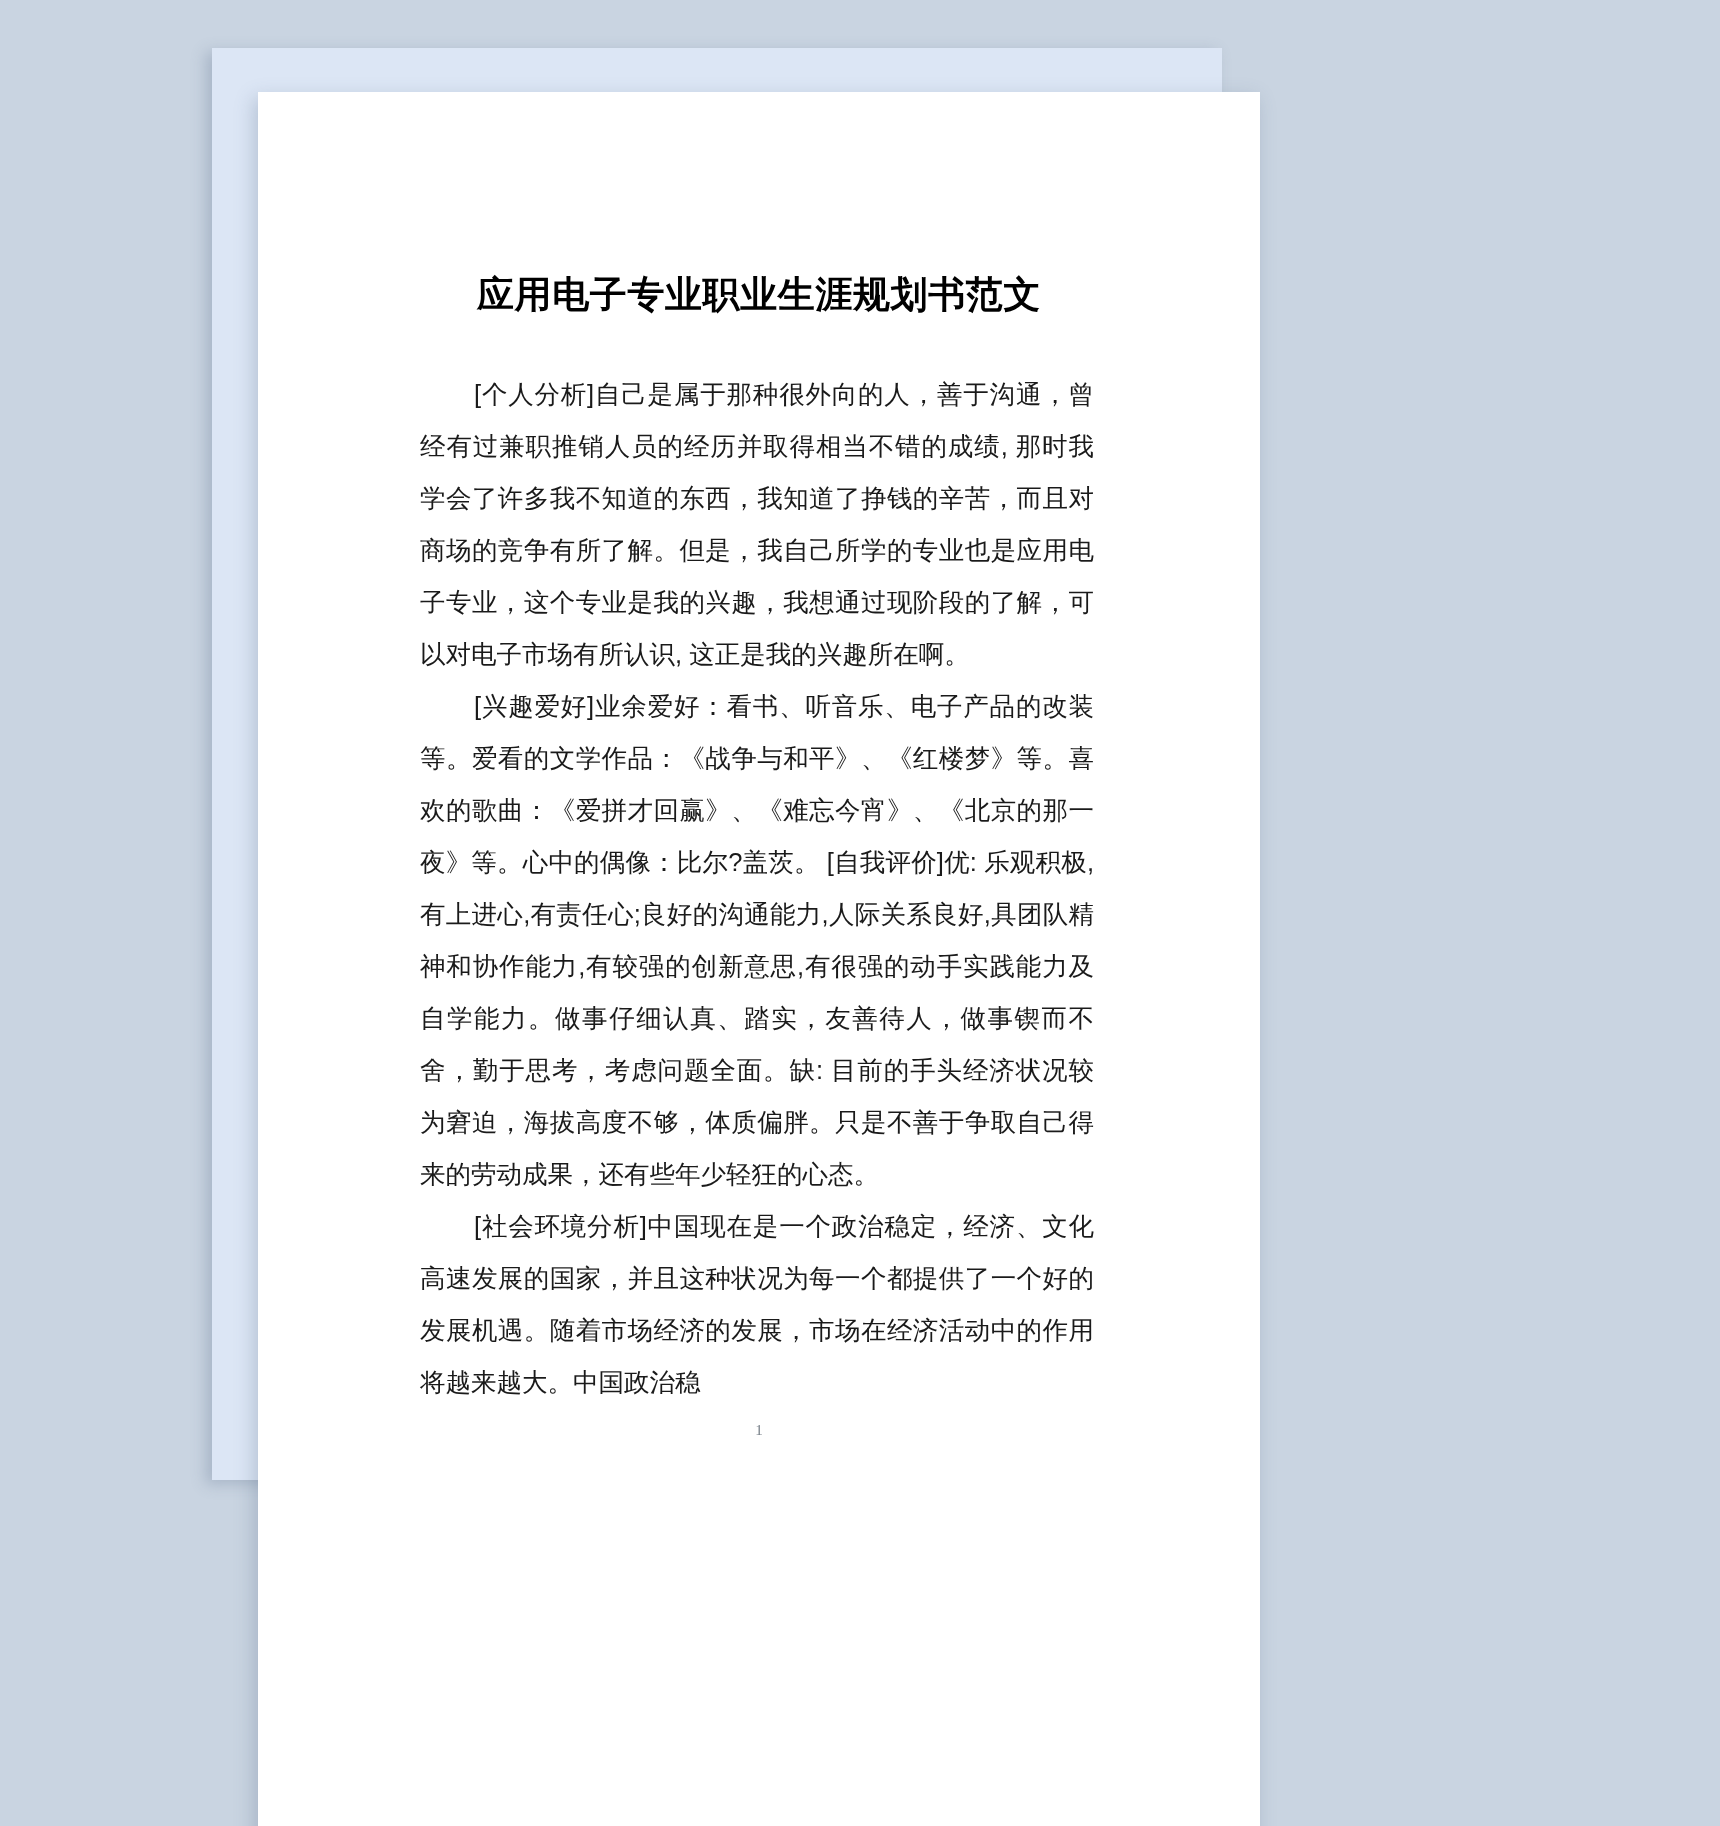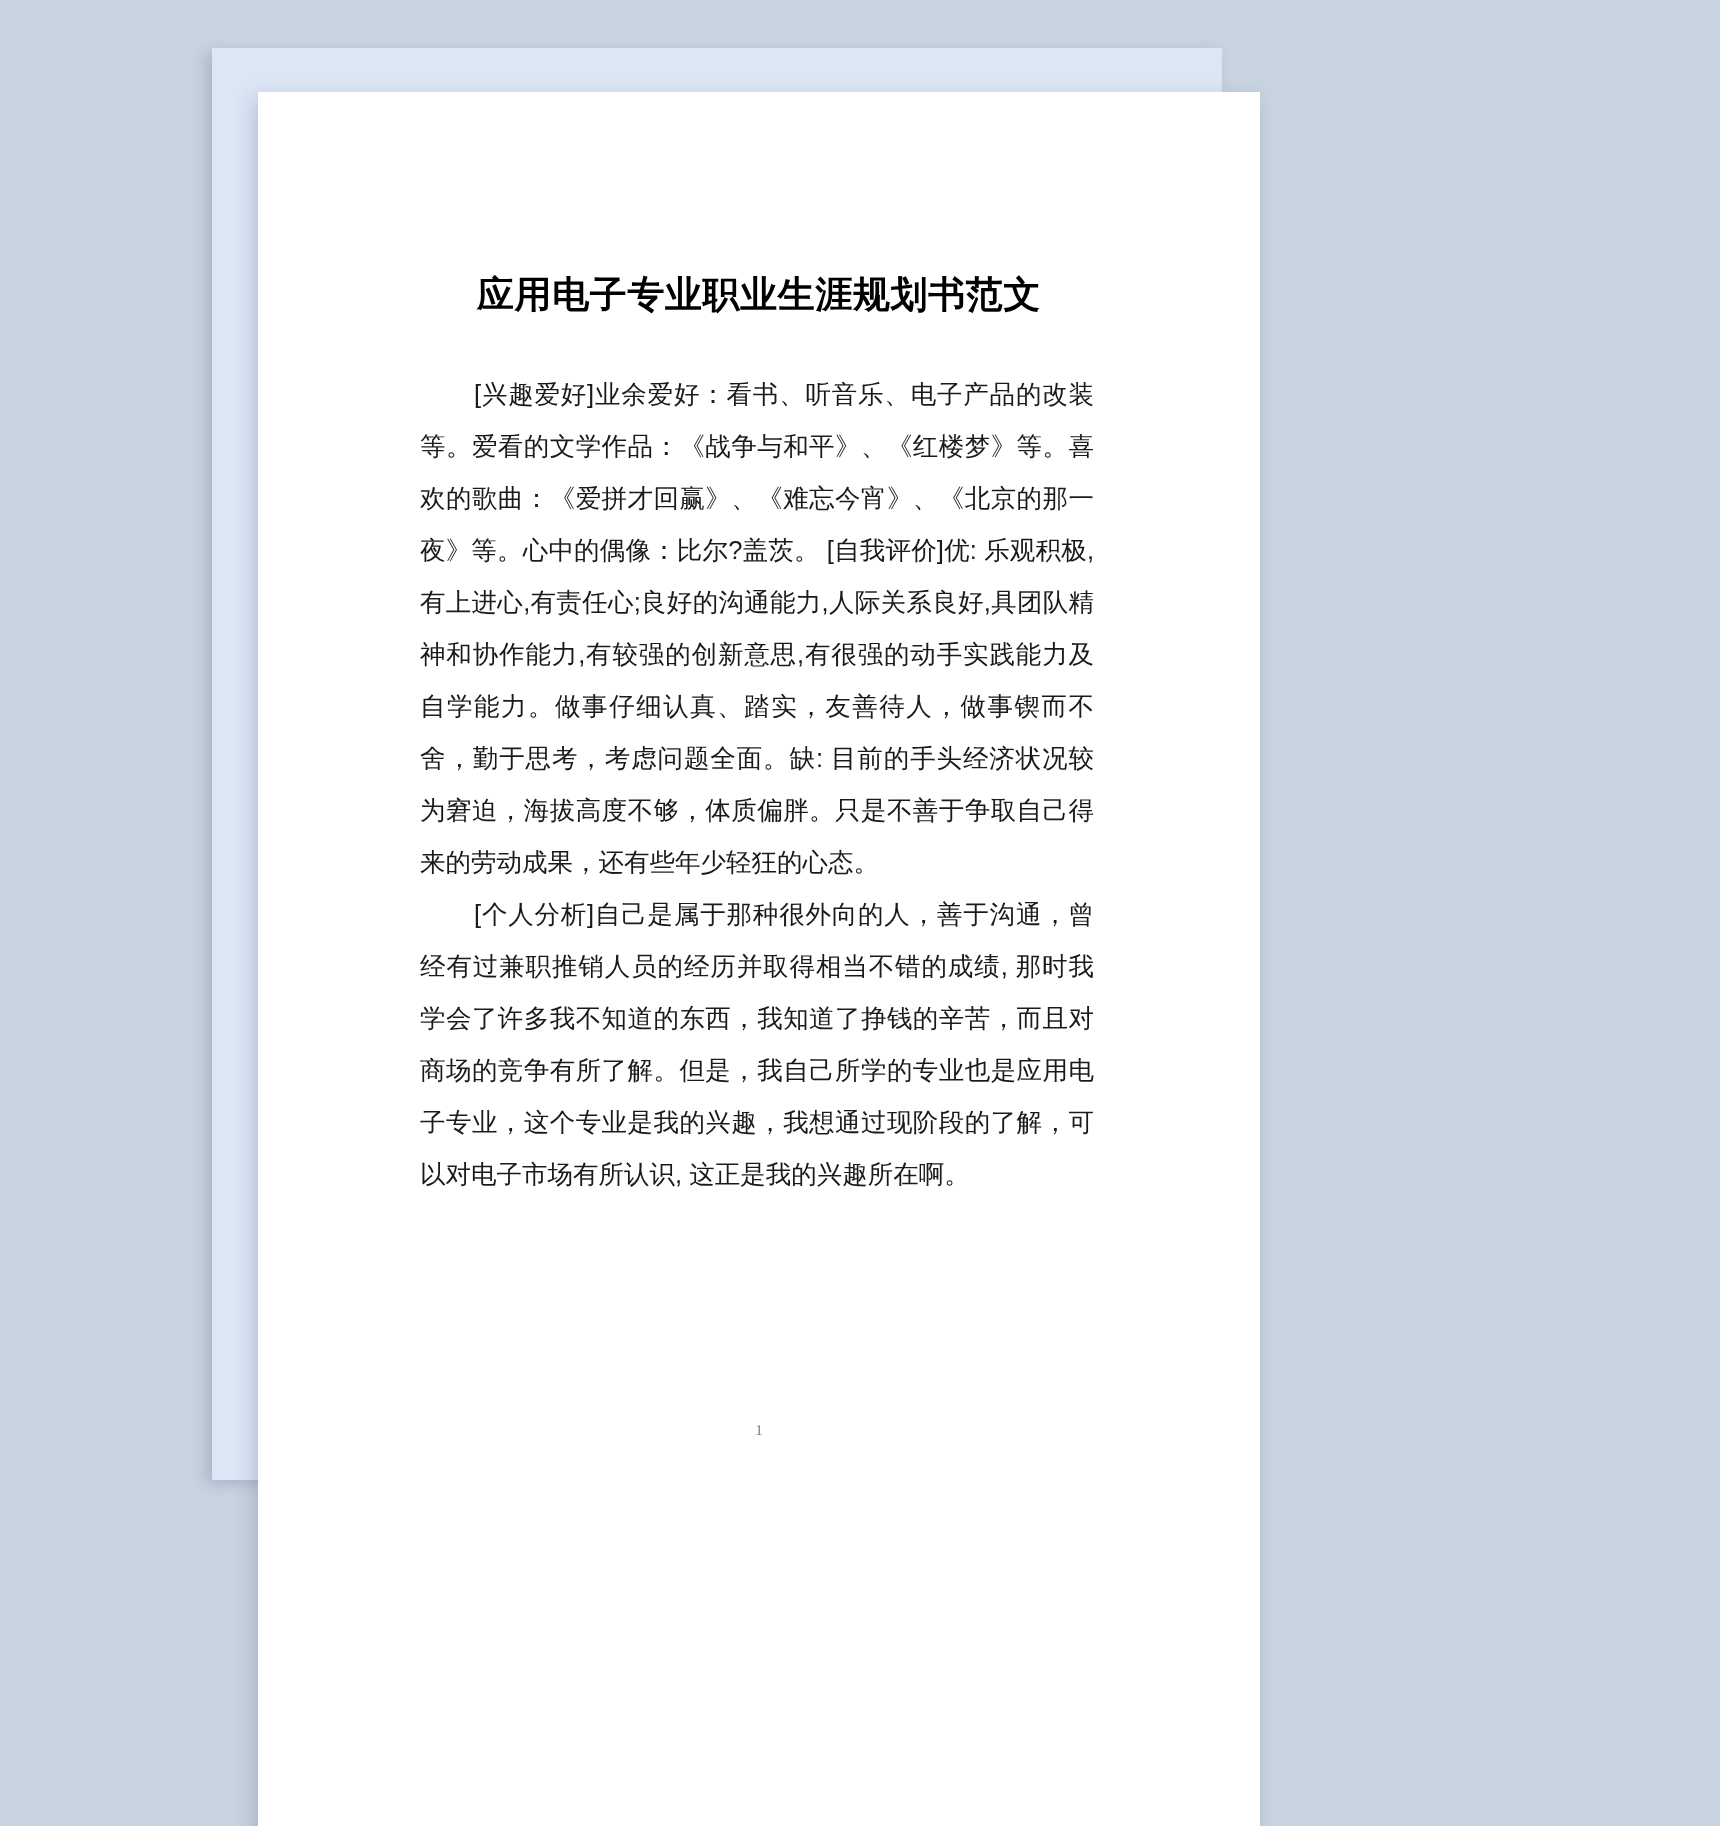--- a/index.html
+++ b/index.html
@@ -114,25 +114,26 @@
 
   <div class="back-sheet"></div>
 
   <div class="page-sheet">
     <div class="page-inner">
 
       <div class="doc-title">应用电子专业职业生涯规划书范文</div>
 
       <div class="body-block">
 
+        <p class="para">[个人分析]自己是属于那种很外向的人，善于沟通，曾经有过兼职推销人员的经历并取得相当不错的成绩, 那时我学会了许多我不知道的东西，我知道了挣钱的辛苦，而且对商场的竞争有所了解。但是，我自己所学的专业也是应用电子专业，这个专业是我的兴趣，我想通过现阶段的了解，可以对电子市场有所认识, 这正是我的兴趣所在啊。</p>
+
         <p class="para">[兴趣爱好]业余爱好：看书、听音乐、电子产品的改装等。爱看的文学作品：《战争与和平》、《红楼梦》等。喜欢的歌曲：《爱拼才回赢》、《难忘今宵》、《北京的那一夜》等。心中的偶像：比尔?盖茨。 [自我评价]优: 乐观积极,有上进心,有责任心;良好的沟通能力,人际关系良好,具团队精神和协作能力,有较强的创新意思,有很强的动手实践能力及自学能力。做事仔细认真、踏实，友善待人，做事锲而不舍，勤于思考，考虑问题全面。缺: 目前的手头经济状况较为窘迫，海拔高度不够，体质偏胖。只是不善于争取自己得来的劳动成果，还有些年少轻狂的心态。</p>
 
-        <p class="para">[个人分析]自己是属于那种很外向的人，善于沟通，曾经有过兼职推销人员的经历并取得相当不错的成绩, 那时我学会了许多我不知道的东西，我知道了挣钱的辛苦，而且对商场的竞争有所了解。但是，我自己所学的专业也是应用电子专业，这个专业是我的兴趣，我想通过现阶段的了解，可以对电子市场有所认识, 这正是我的兴趣所在啊。</p>
 
-
+        <p class="para">[社会环境分析]中国现在是一个政治稳定，经济、文化高速发展的国家，并且这种状况为每一个都提供了一个好的发展机遇。随着市场经济的发展，市场在经济活动中的作用将越来越大。中国政治稳</p>
 
       </div>
 
       <div class="page-number">1</div>
 
     </div>
   </div>
 
 </div>
 

